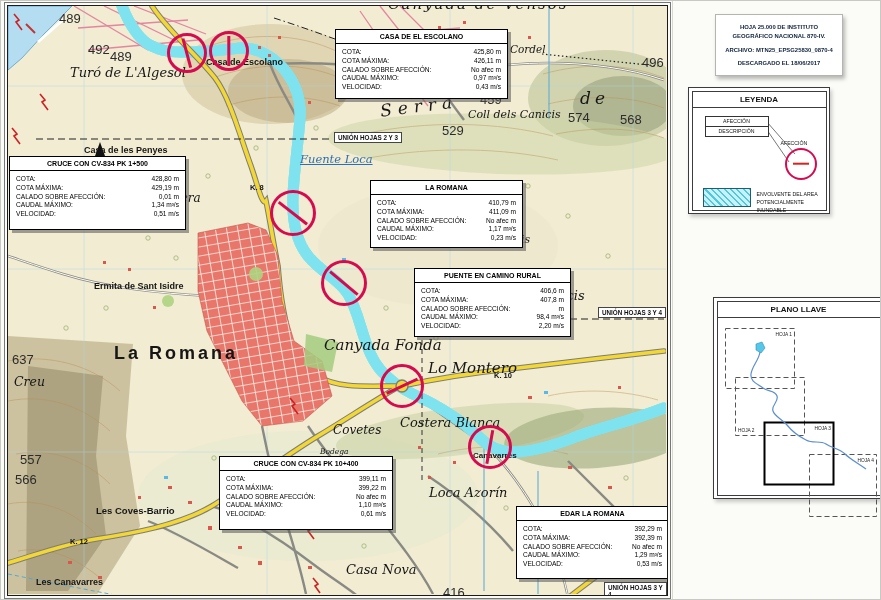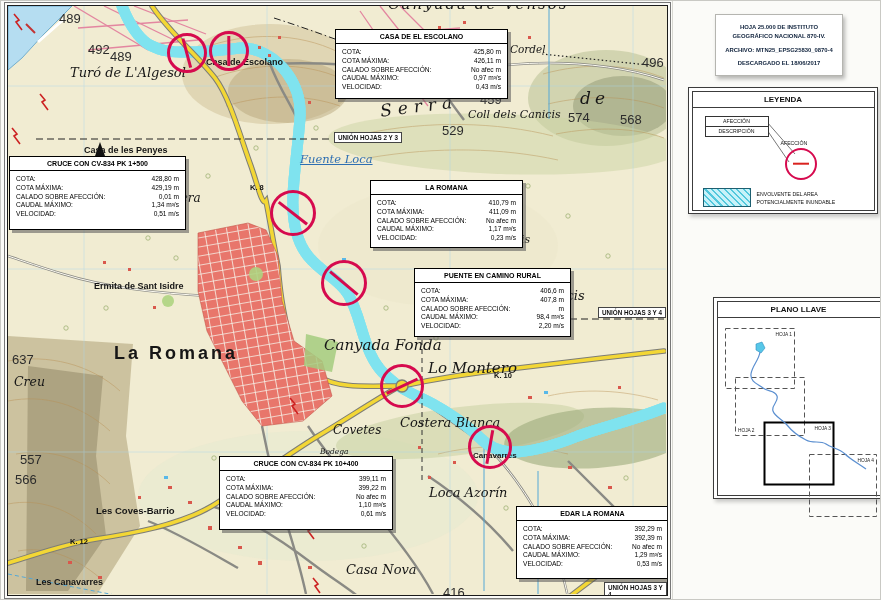--- a/index.html
+++ b/index.html
@@ -515,21 +515,21 @@
 
   <div class="meta-box">
     <div>HOJA 25.000 DE INSTITUTO</div>
     <div>GEOGRÁFICO NACIONAL 870-IV.</div>
     <div class="gap"></div>
     <div>ARCHIVO: MTN25_EPSG25830_0870-4</div>
     <div class="gap"></div>
     <div>DESCARGADO EL 18/06/2017</div>
   </div>
 
-  <div class="frame" style="left:687px;top:86px;width:190px;height:127px">
+  <div class="frame" style="left:687px;top:86px;width:142px;height:127px">
     <div class="frame-inner">
       <div class="frame-title">LEYENDA</div>
       <div style="position:relative;height:calc(100% - 16px)">
         <svg width="163" height="100" style="position:absolute;left:0;top:0">
           <path d="M74,14 L102,46 M74,22 L96,54" stroke="#555" stroke-width=".8" fill="none"></path>
         </svg>
         <div class="callout">
           <div class="r1">AFECCIÓN</div>
           <div class="r2">DESCRIPCIÓN</div>
         </div>

